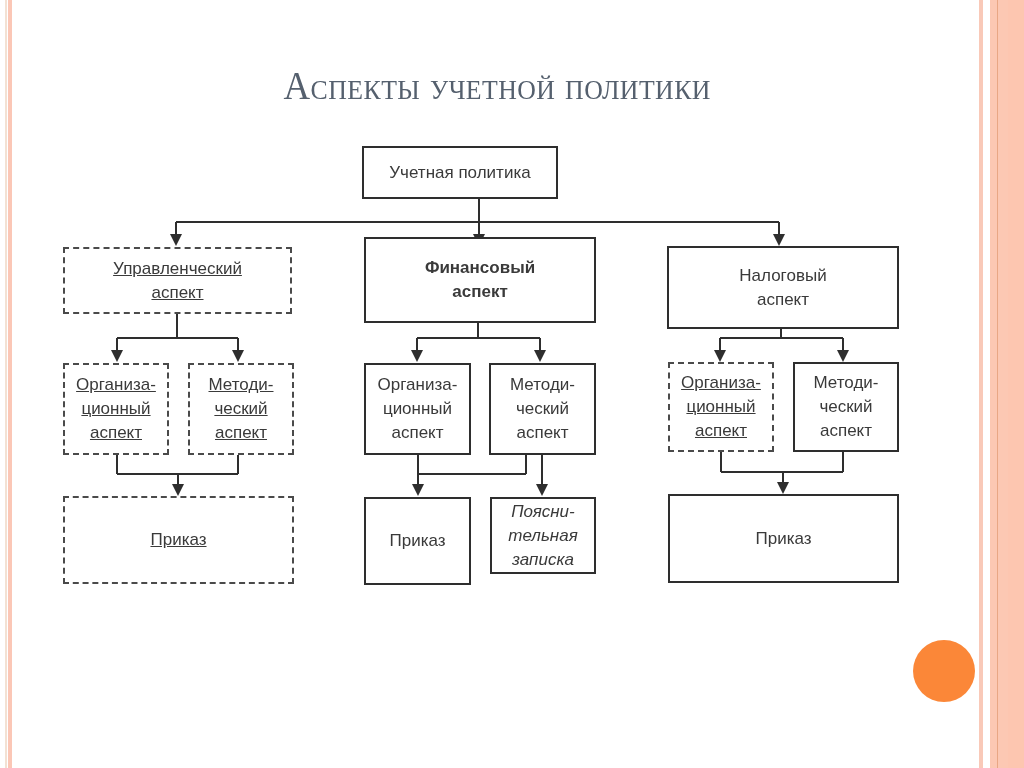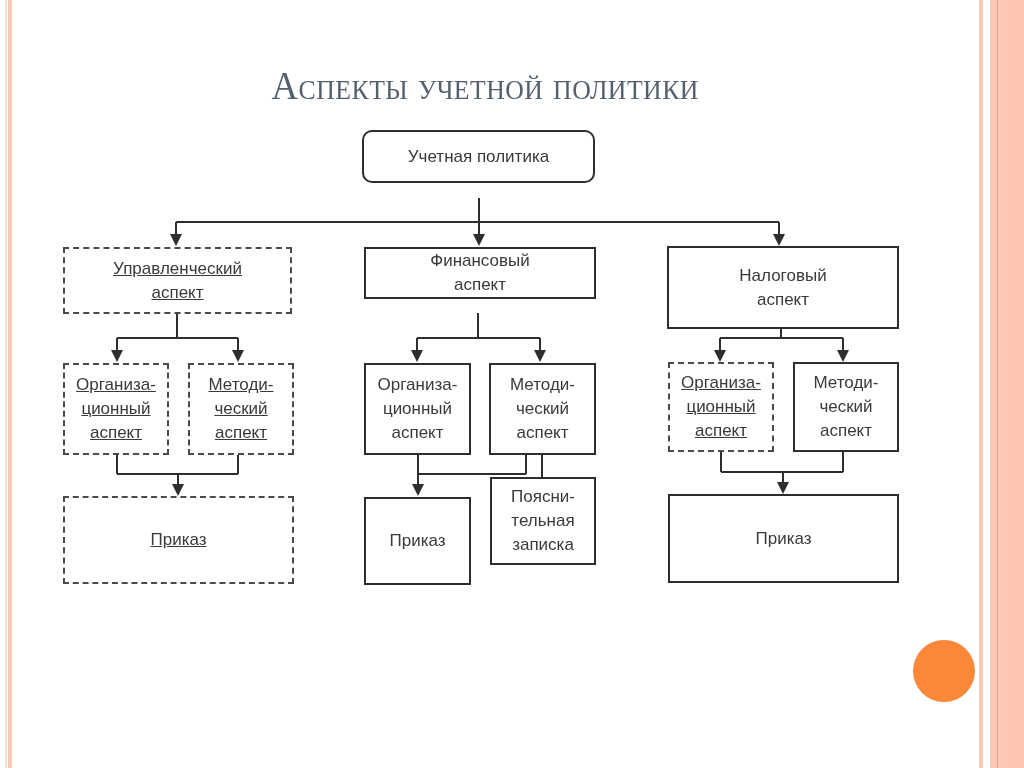--- a/index.html
+++ b/index.html
@@ -14,21 +14,21 @@
     
     .rstripe1 { position: absolute; left: 979px; top: 0; width: 4px; height: 768px; background: #f9c9b8; }
     .rstripe2 { position: absolute; left: 990px; top: 0; width: 34px; height: 768px; background: #fcc8b3; }
     .rstripe3 { position: absolute; left: 997px; top: 0; width: 1px; height: 768px; background: #e9a785; }
     .rstripe4 { position: absolute; left: 1008px; top: 0; width: 16px; height: 768px; background: #fdc6b0; }
 
     .title {
       position: absolute; left: 0; top: 62px; width: 970px; text-align: center;
       font-family: "Liberation Serif", serif; font-size: 40px; color: #55606e;
       letter-spacing: 0.5px; font-variant: small-caps;
-      padding-left: 0px;
+      padding-left: 12px;
     }
     .title span { display: inline-block; transform: scaleX(0.92); }
 
     .box {
       position: absolute; box-sizing: border-box;
       border: 2px solid #2e2e2e; background: #ffffff;
       display: flex; align-items: center; justify-content: center; text-align: center;
       color: #3a3a3a; font-size: 17px; line-height: 24px;
       white-space: pre-line;
     }
@@ -109,42 +109,42 @@
     <polygon points="534,350 546,350 540,362"></polygon>
     <polygon points="412,484 424,484 418,496"></polygon>
     <polygon points="536,484 548,484 542,496"></polygon>
 
     <polygon points="714,350 726,350 720,362"></polygon>
     <polygon points="837,350 849,350 843,362"></polygon>
     <polygon points="777,482 789,482 783,494"></polygon>
   </g>
 </svg>
 
-<div class="box" style="left:362px;top:130px;width:233px;height:53px;border-radius:10px;">Учетная политика</div>
+<div class="box" style="left:362px;top:146px;width:196px;height:53px;">Учетная политика</div>
 
 <div class="box dashed" style="left:63px;top:247px;width:229px;height:67px;">Управленческий
 аспект</div>
 <div class="box dashed" style="left:63px;top:363px;width:106px;height:92px;">Организа-
 ционный
 аспект</div>
 <div class="box dashed" style="left:188px;top:363px;width:106px;height:92px;">Методи-
 ческий
 аспект</div>
 <div class="box dashed" style="left:63px;top:496px;width:231px;height:88px;">Приказ</div>
 
-<div class="box" style="left:364px;top:247px;width:232px;height:52px;">Финансовый
+<div class="box" style="left:364px;top:237px;width:232px;height:86px;font-weight:bold;">Финансовый
 аспект</div>
 <div class="box" style="left:364px;top:363px;width:107px;height:92px;">Организа-
 ционный
 аспект</div>
 <div class="box" style="left:489px;top:363px;width:107px;height:92px;">Методи-
 ческий
 аспект</div>
 <div class="box" style="left:364px;top:497px;width:107px;height:88px;">Приказ</div>
-<div class="box" style="left:490px;top:477px;width:106px;height:88px;">Поясни-
+<div class="box" style="left:490px;top:497px;width:106px;height:77px;font-style:italic;">Поясни-
 тельная
 записка</div>
 
 <div class="box" style="left:667px;top:246px;width:232px;height:83px;">Налоговый
 аспект</div>
 <div class="box dashed" style="left:668px;top:362px;width:106px;height:90px;">Организа-
 ционный
 аспект</div>
 <div class="box" style="left:793px;top:362px;width:106px;height:90px;">Методи-
 ческий

